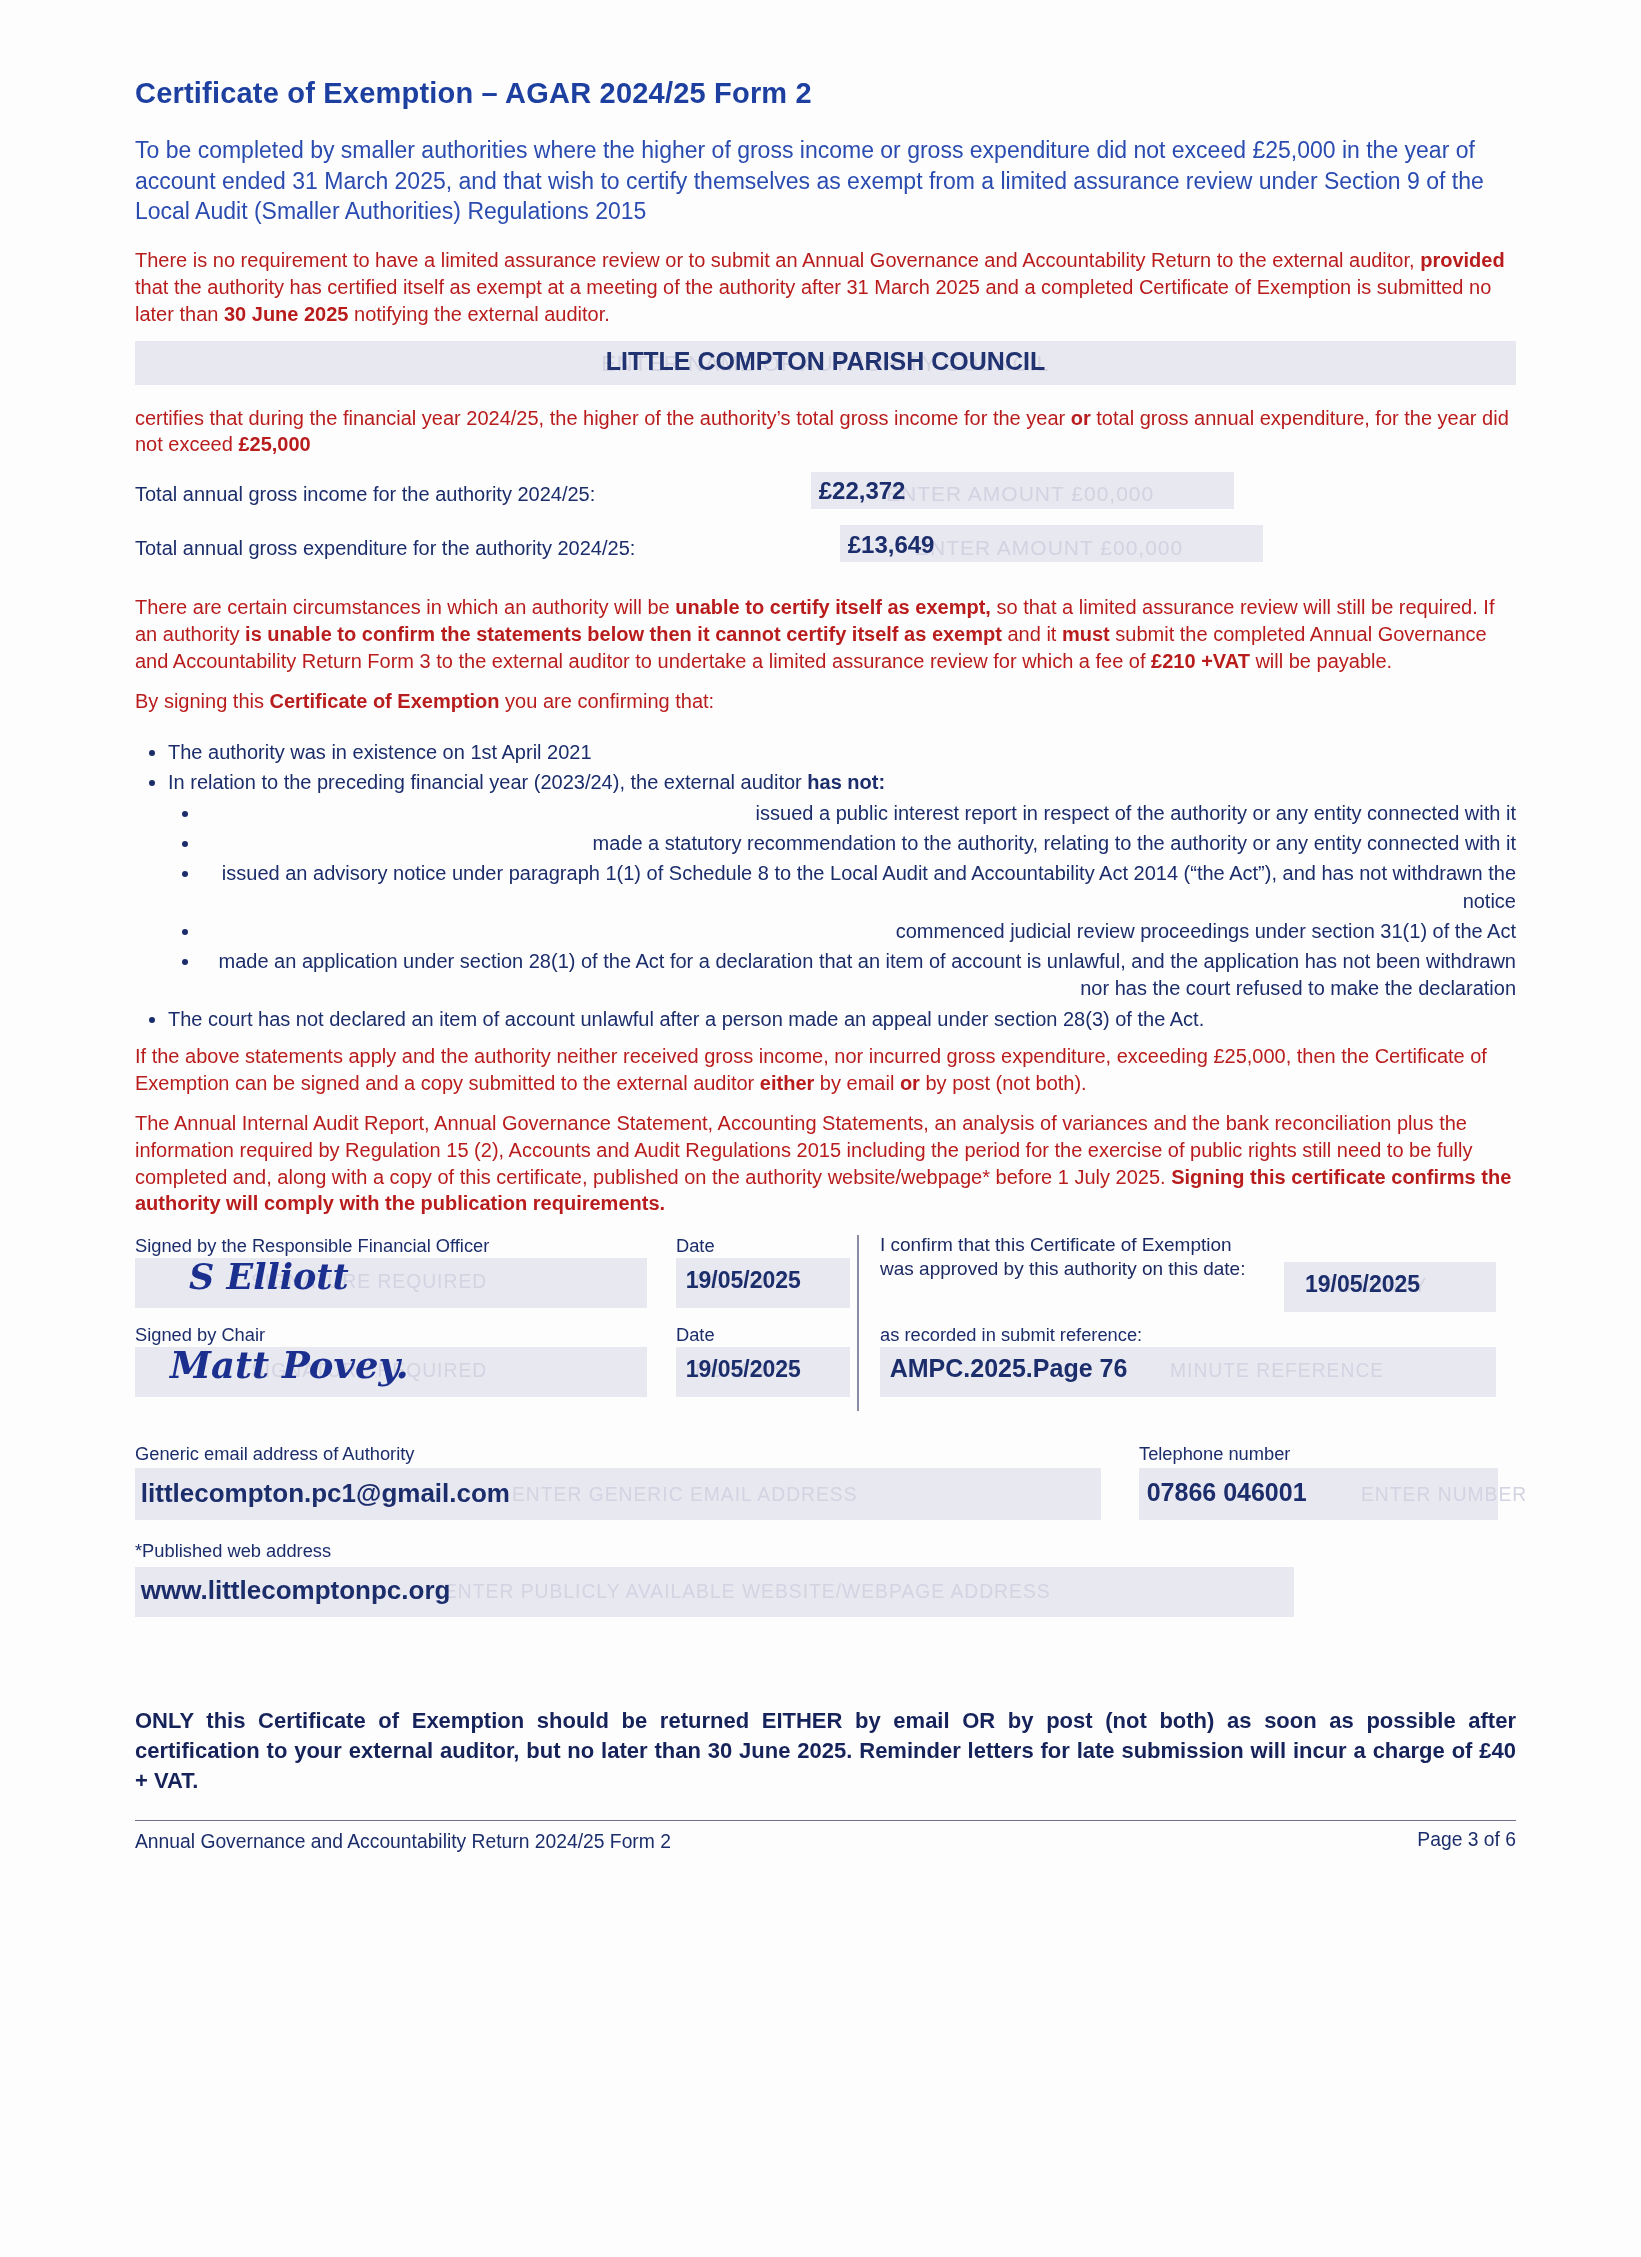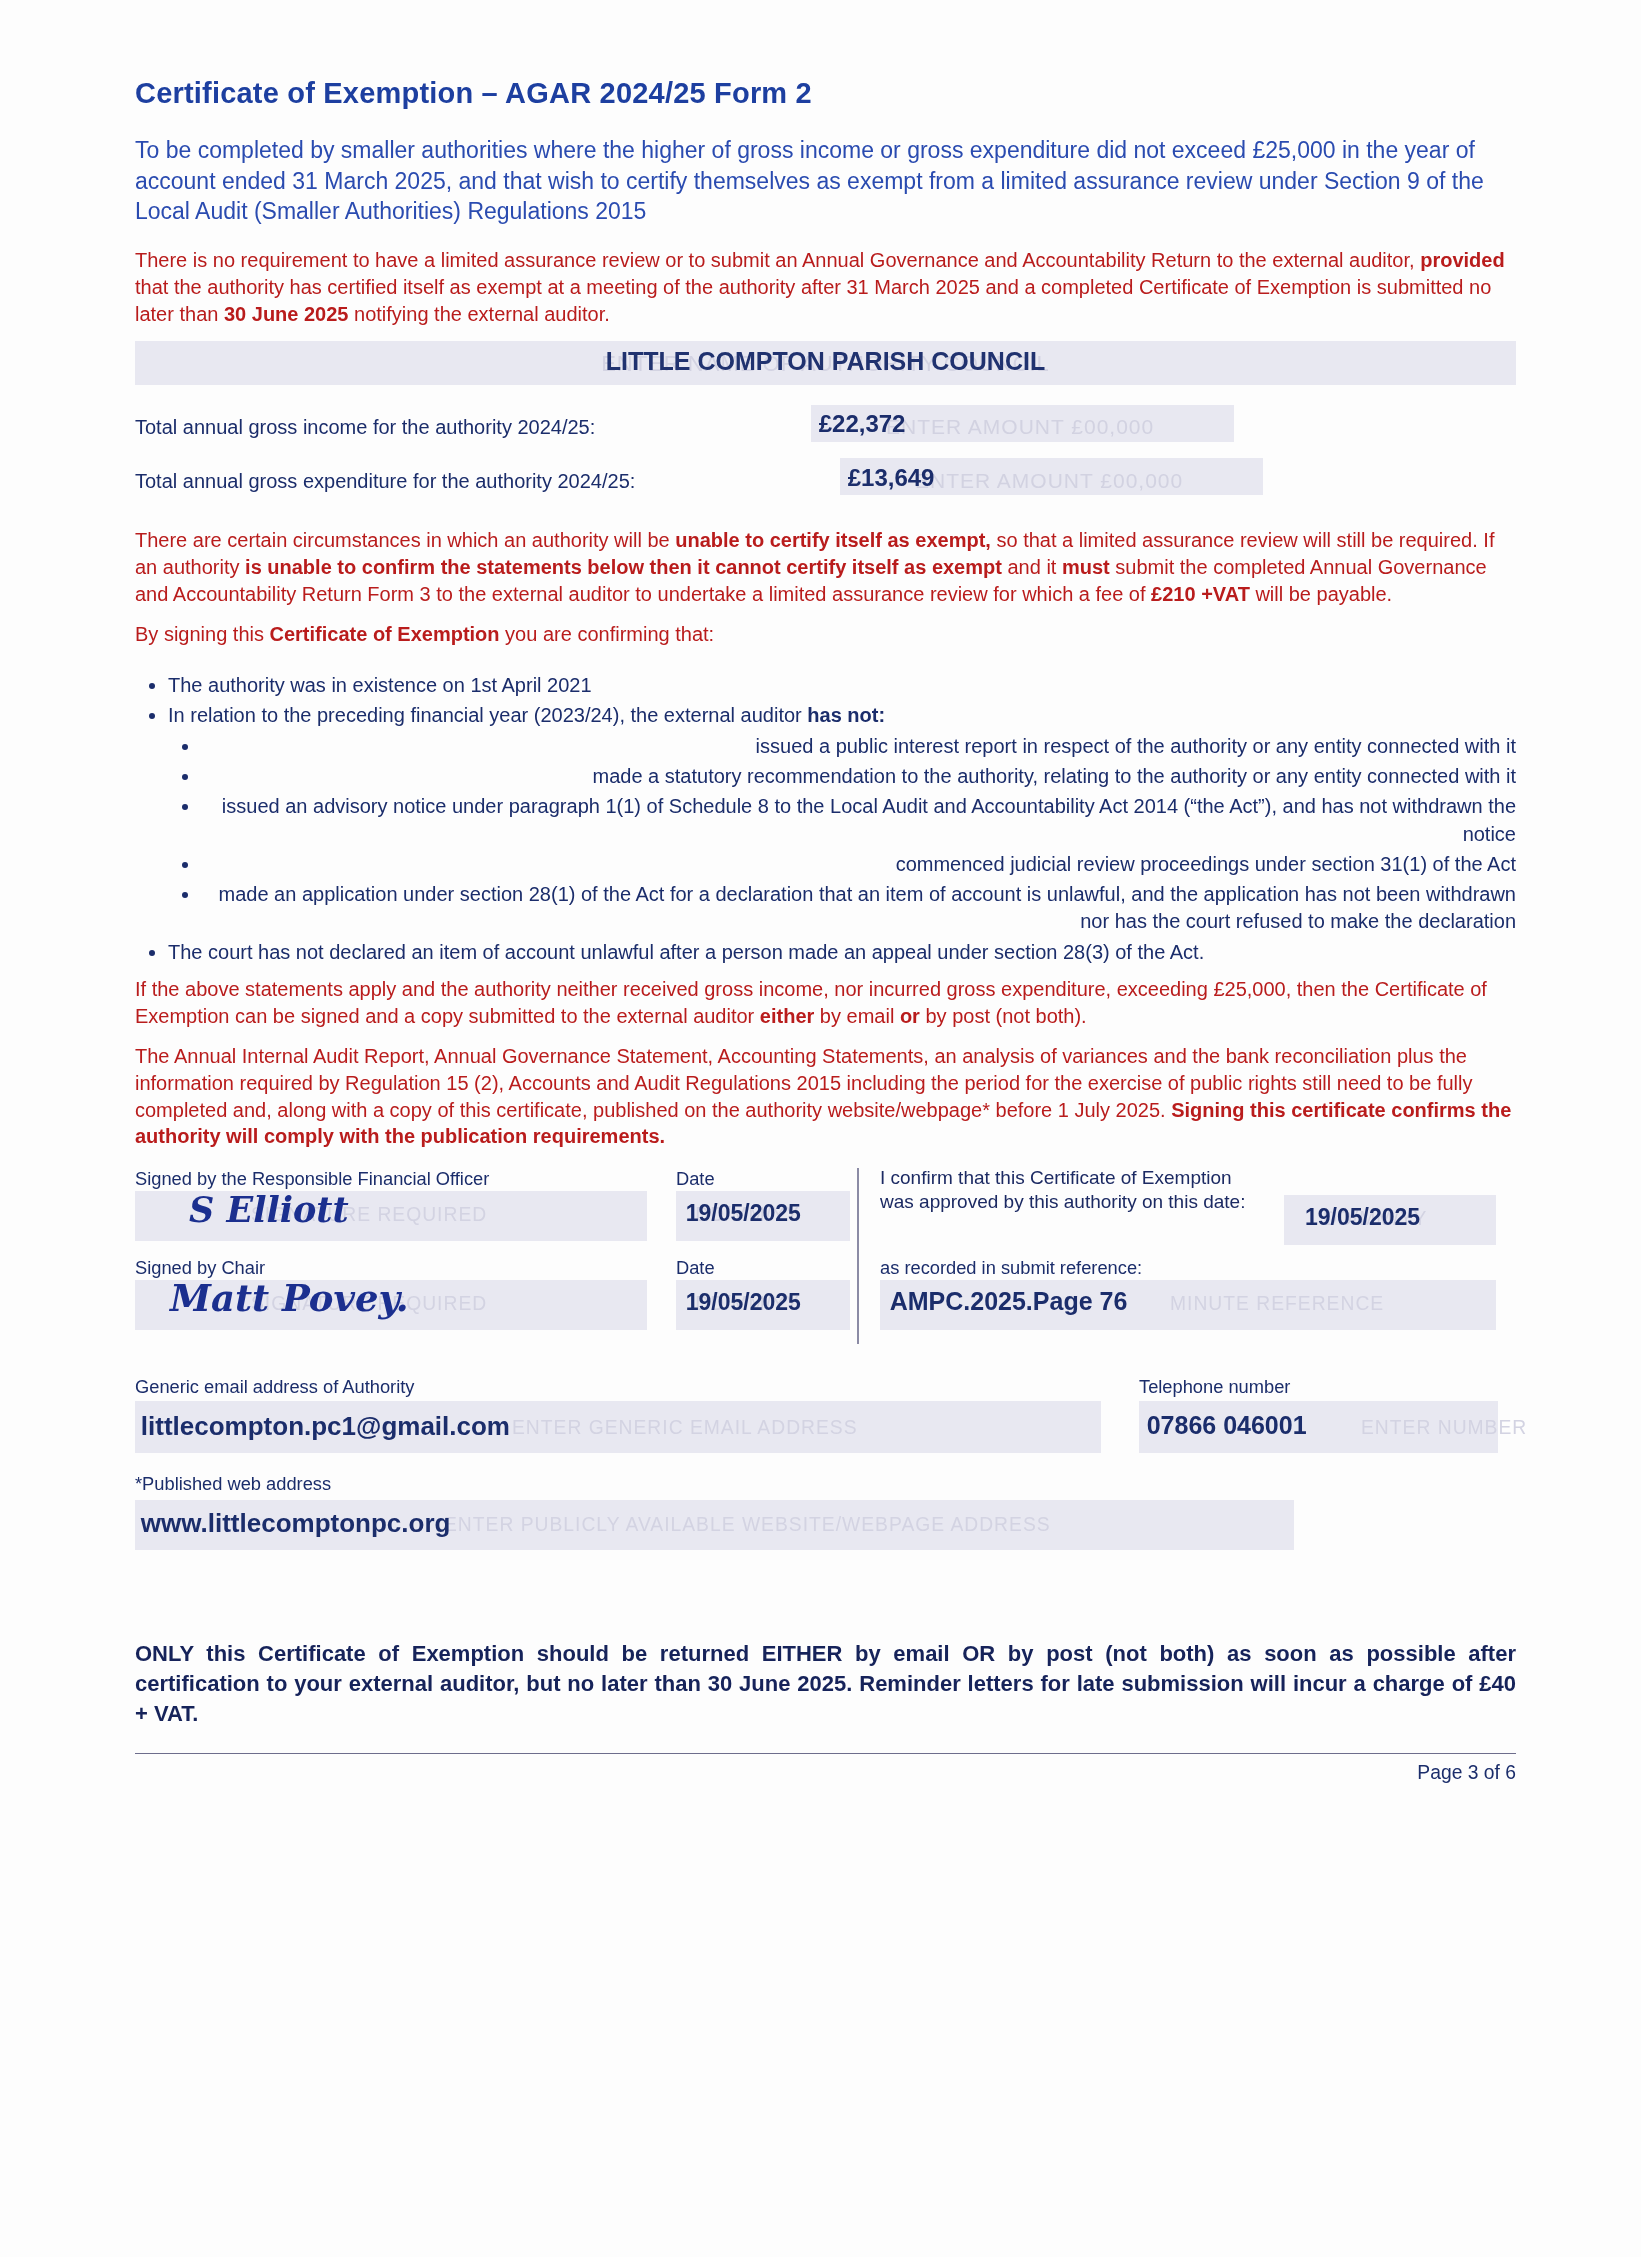--- a/index.html
+++ b/index.html
@@ -223,20 +223,23 @@
 
     <div class="body-text">
       <span>There is no requirement to have a limited assurance review or to submit an Annual Governance and Accountability Return to the external auditor, </span><b>provided</b><span> that the authority has certified itself as exempt at a meeting of the authority after 31 March 2025 and a completed Certificate of Exemption is submitted no later than </span><b>30 June 2025</b><span> notifying the external auditor.</span>
     </div>
 
     <div class="name-band">
       <span class="ghost">ENTER NAME OF AUTHORITY COUNCIL</span>
       <span class="handwrit">LITTLE COMPTON PARISH COUNCIL</span>
     </div>
 
+    <div class="body-text">
+      <span>certifies that during the financial year 2024/25, the higher of the authority’s total gross income for the year </span><b>or</b><span> total gross annual expenditure, for the year did not exceed </span><b>£25,000</b>
+    </div>
 
     <div class="amount-row">
       <span class="label">Total annual gross income for the authority 2024/25:</span>
       <div class="amount-box">
         <span class="ghost">ENTER AMOUNT £00,000</span>
         <span class="val">£22,372</span>
       </div>
     </div>
 
     <div class="amount-row">
@@ -343,18 +346,19 @@
     <div class="webaddr">
       <div class="sig-field" style="position:absolute; left:0; top:-21px; width:1159px; height:50px;">
         <span class="ghost-small" style="position:absolute; left:309px; top:13.5px;">ENTER PUBLICLY AVAILABLE WEBSITE/WEBPAGE ADDRESS</span>
         <span class="valtext" style="position:absolute; left:5.8px; top:7.7px; font-size:26px;">www.littlecomptonpc.org</span>
       </div>
     </div>
 
     <div class="footer-note">ONLY this Certificate of Exemption should be returned EITHER by email OR by post (not both) as soon as possible after certification to your external auditor, but no later than 30 June 2025. Reminder letters for late submission will incur a charge of £40 + VAT.</div>
 
     <div class="footer-rule">
+      <div class="footer-left">Annual Governance and Accountability Return 2024/25 Form 2</div>
       <div class="footer-right">Page 3 of 6</div>
     </div>
 
   </div>
 </div>
 
 
 </body></html>

